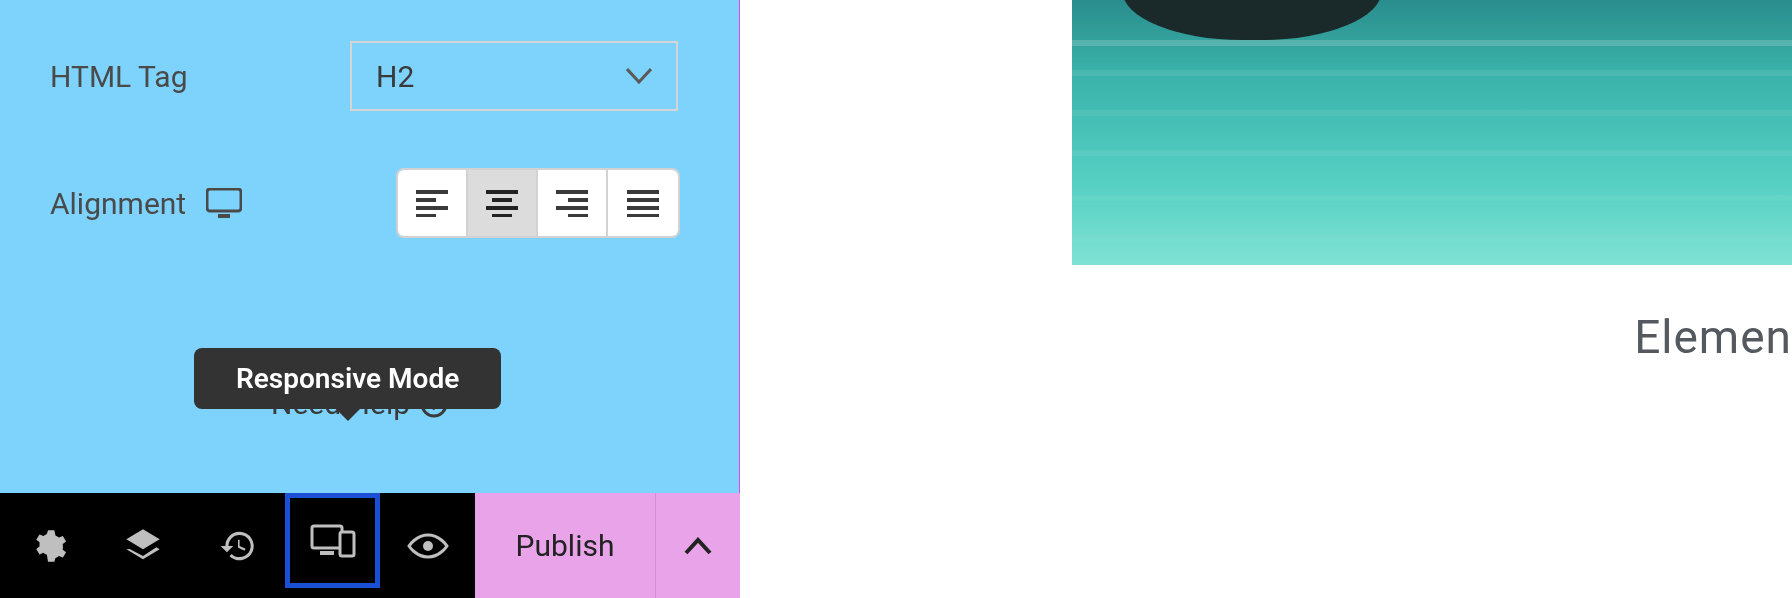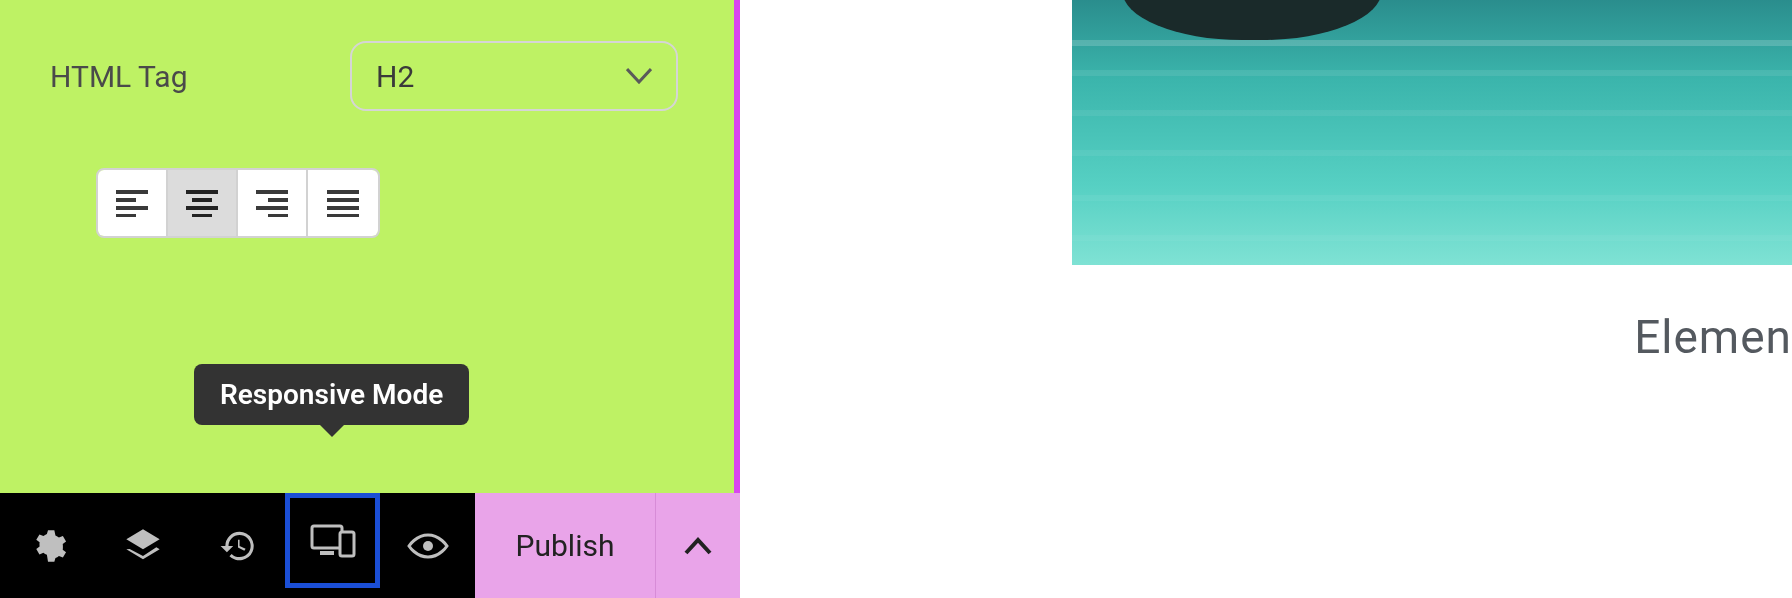--- a/index.html
+++ b/index.html
@@ -11,22 +11,22 @@
     overflow: hidden;
     position: relative;
   }
 
   
   .panel {
     position: absolute;
     left: 0; top: 0;
     width: 740px;
     height: 598px;
-    background: #bef264;
-    border-right: 6px solid #d946ef;
+    background: #7dd3fc;
+    border-right: 1px solid #d946ef;
   }
 
   .control-row {
     display: flex;
     align-items: center;
     padding: 0 50px;
   }
   .row-html-tag { margin-top: 40px; height: 72px; }
   .row-alignment { margin-top: 55px; height: 72px; }
 
@@ -37,21 +37,21 @@
     display: flex;
     align-items: center;
     gap: 20px;
   }
 
   .select-wrap {
     position: relative;
     width: 328px;
     height: 70px;
     border: 2px solid #d5d5d5;
-    border-radius: 16px;
+    border-radius: 0;
     display: flex;
     align-items: center;
     padding: 0 24px;
     cursor: pointer;
   }
   .select-value { font-size: 30px; color: #3a3a3a; }
   .select-caret {
     position: absolute;
     right: 24px;
     top: 50%;
@@ -87,26 +87,26 @@
     color: #3a3a3a;
     display: flex;
     align-items: center;
     gap: 10px;
   }
 
   
   .tooltip {
     position: absolute;
     left: 194px;
-    top: 364px;
+    top: 348px;
     background: #333333;
     color: #fff;
     font-size: 28px;
     font-weight: 600;
-    padding: 14px 26px;
+    padding: 14px 42px;
     border-radius: 8px;
     z-index: 20;
   }
   .tooltip::after {
     content: "";
     position: absolute;
     bottom: -12px;
     left: 50%;
     transform: translateX(-50%);
     border: 12px solid transparent;
@@ -217,20 +217,29 @@
       <span class="select-value">H2</span>
       <span class="select-caret">
         <svg width="26" height="16" viewBox="0 0 26 16">
             <path d="M1 1 L13 14 L25 1" fill="none" stroke="#5a5a5a" stroke-width="3"></path>
           </svg>
       </span>
     </div>
   </div>
 
   <div class="control-row row-alignment">
+    <div class="control-label">
+      <span>Alignment</span>
+      <span>
+        <svg width="36" height="30" viewBox="0 0 36 30">
+            <rect x="1" y="1" width="34" height="22" rx="3" fill="none" stroke="#4a4a4a" stroke-width="3"></rect>
+            <rect x="12" y="26" width="12" height="4" fill="#4a4a4a"></rect>
+          </svg>
+      </span>
+    </div>
     <div class="align-group">
       <div class="align-btn">
         <span>
           <svg width="32" height="28" viewBox="0 0 32 28">
               <line x1="0" y1="3" x2="32" y2="3" stroke="#3a3a3a" stroke-width="4"></line>
               <line x1="0" y1="11" x2="20" y2="11" stroke="#3a3a3a" stroke-width="4"></line>
               <line x1="0" y1="19" x2="32" y2="19" stroke="#3a3a3a" stroke-width="4"></line>
               <line x1="0" y1="27" x2="20" y2="27" stroke="#3a3a3a" stroke-width="4"></line>
             </svg>
         </span>

